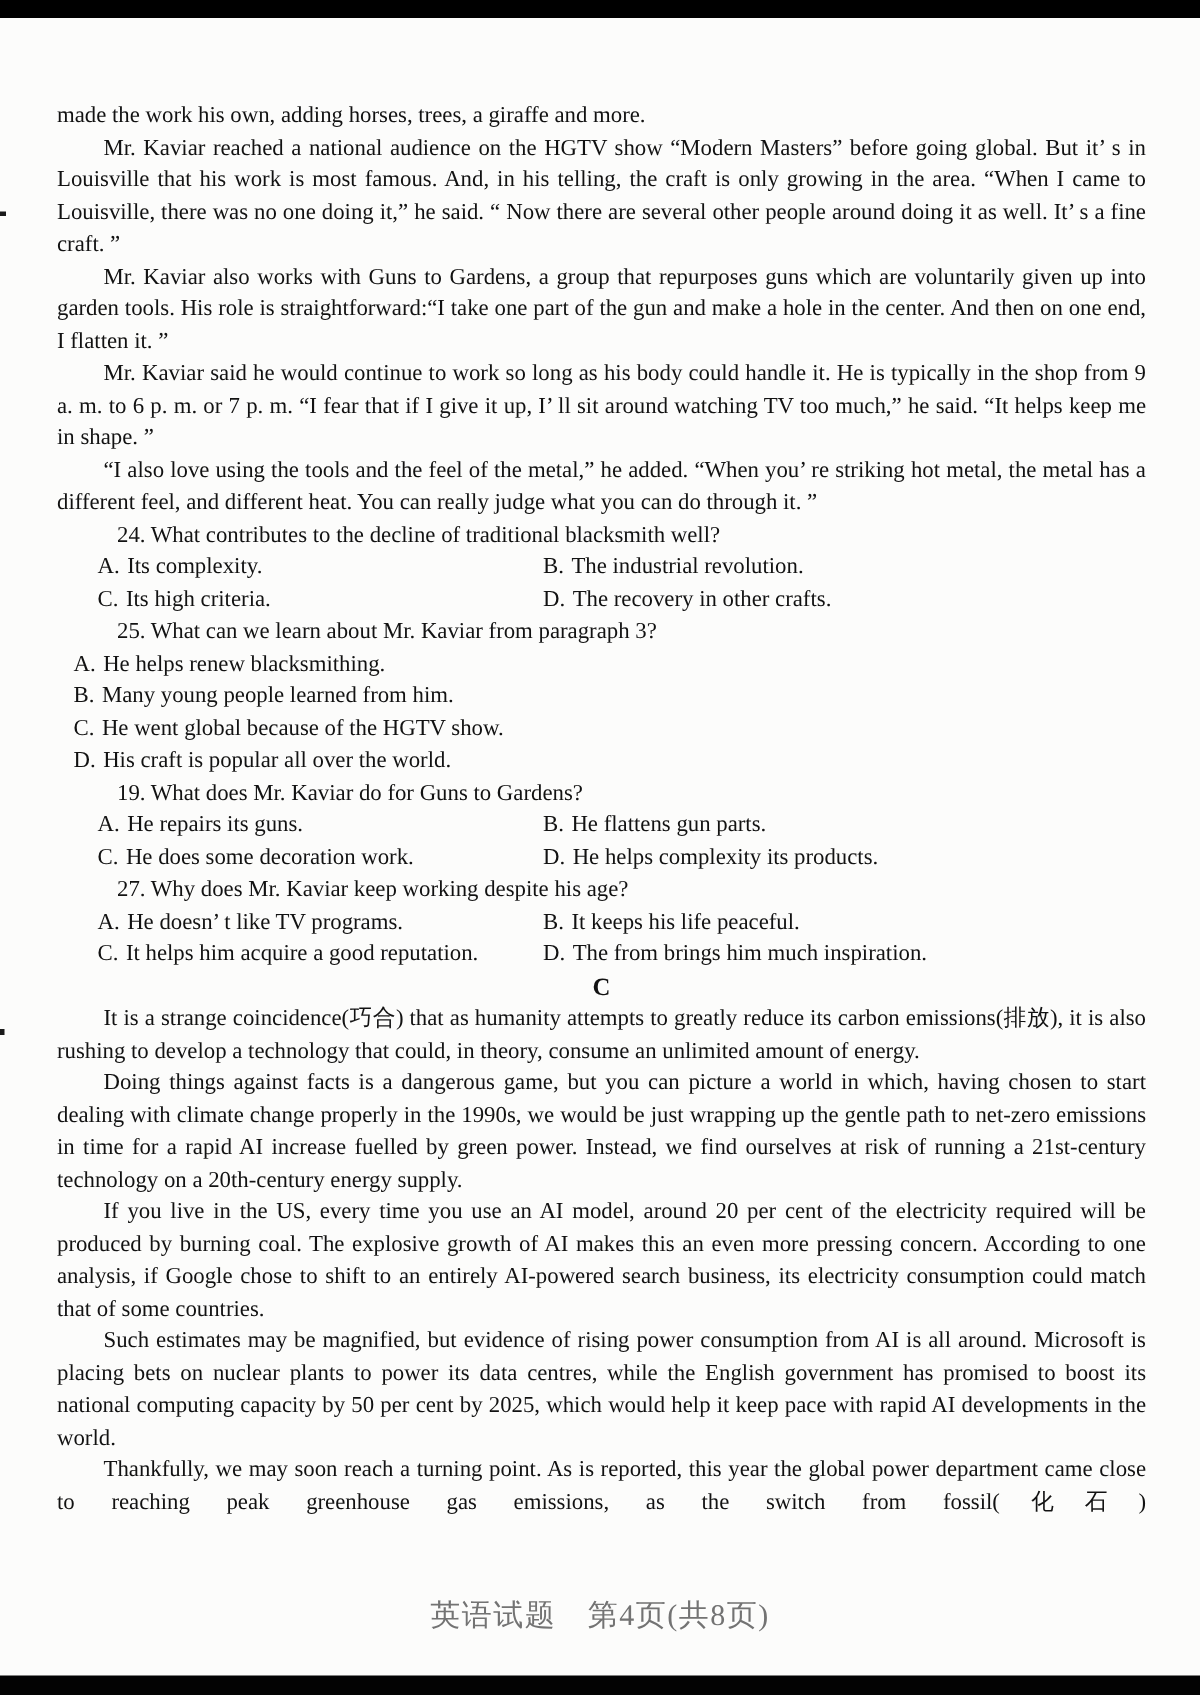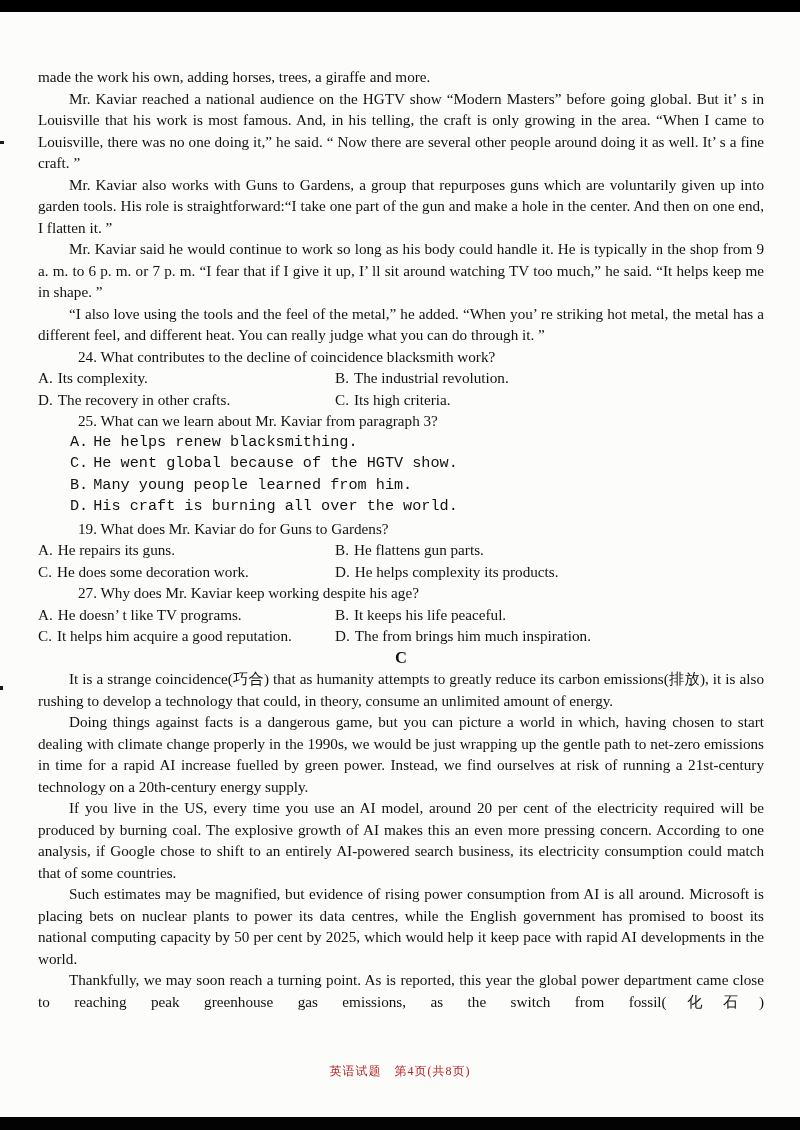--- a/index.html
+++ b/index.html
@@ -28,40 +28,41 @@
   }
   .content p { margin:0; text-indent:31px; }
   .content p.no-indent { text-indent:0; }
   .content p.fill-last { text-align-last:justify; }
 
   .question { margin:0; text-indent:0; }
   .qnum { display:inline;margin-left:40px; }
   .options-grid {
     display:grid;
     grid-template-columns:297px 1fr;
+    margin-left:27px;
   }
-  .options-list { margin-left:32px;font-family:Liberation Mono, monospace; }
+  .options-list { margin-left:11px; }
   .option { white-space:normal; }
   .opt-label { margin-right:5px; }
 
   .section-heading {
     text-align:center;
     text-align-last:center;
     font-weight:bold;
     font-size:16.5px;
     margin:0;
     text-indent:0 !important;
   }
 
   .footer {
     position:absolute;
     top:1063px; left:0; width:100%;
     text-align:center;
-    font-size:12px;
-    color:#b91c1c;
+    font-size:20px;
+    color:#737373;
     letter-spacing:1px;
   }
 </style>
 </head>
 <body>
 
 <div class="page">
   <div class="scan-bar top"></div>
   <div class="scan-mark m1"></div>
   <div class="scan-mark m2"></div>
@@ -69,38 +70,38 @@
   <div class="content">
 
     <p class="no-indent">made the work his own, adding horses, trees, a giraffe and more.</p>
     <p>Mr. Kaviar reached a national audience on the HGTV show “Modern Masters” before going global. But it’ s in Louisville that his work is most famous. And, in his telling, the craft is only growing in the area. “When I came to Louisville, there was no one doing it,” he said. “ Now there are several other people around doing it as well. It’ s a fine craft. ”</p>
     <p>Mr. Kaviar also works with Guns to Gardens, a group that repurposes guns which are voluntarily given up into garden tools. His role is straightforward:“I take one part of the gun and make a hole in the center. And then on one end, I flatten it. ”</p>
     <p>Mr. Kaviar said he would continue to work so long as his body could handle it. He is typically in the shop from 9 a. m. to 6 p. m. or 7 p. m. “I fear that if I give it up, I’ ll sit around watching TV too much,” he said. “It helps keep me in shape. ”</p>
     <p>“I also love using the tools and the feel of the metal,” he added. “When you’ re striking hot metal, the metal has a different feel, and different heat. You can really judge what you can do through it. ”</p>
 
     <div class="question">
       <span class="qnum">24.</span>
-      <span class="qtext">What contributes to the decline of coincidence blacksmith work?</span>
+      <span class="qtext">What contributes to the decline of traditional blacksmith well?</span>
     </div>
     <div class="options-grid">
       <div class="option"><span class="opt-label">A.</span><span>Its complexity.</span></div>
       <div class="option"><span class="opt-label">B.</span><span>The industrial revolution.</span></div>
+      <div class="option"><span class="opt-label">C.</span><span>Its high criteria.</span></div>
       <div class="option"><span class="opt-label">D.</span><span>The recovery in other crafts.</span></div>
-      <div class="option"><span class="opt-label">C.</span><span>Its high criteria.</span></div>
     </div>
 
     <div class="question">
       <span class="qnum">25.</span>
       <span class="qtext">What can we learn about Mr. Kaviar from paragraph 3?</span>
     </div>
     <div class="options-list">
       <div class="option"><span class="opt-label">A.</span><span>He helps renew blacksmithing.</span></div>
+      <div class="option"><span class="opt-label">B.</span><span>Many young people learned from him.</span></div>
       <div class="option"><span class="opt-label">C.</span><span>He went global because of the HGTV show.</span></div>
-      <div class="option"><span class="opt-label">B.</span><span>Many young people learned from him.</span></div>
-      <div class="option"><span class="opt-label">D.</span><span>His craft is burning all over the world.</span></div>
+      <div class="option"><span class="opt-label">D.</span><span>His craft is popular all over the world.</span></div>
     </div>
 
     <div class="question">
       <span class="qnum">19.</span>
       <span class="qtext">What does Mr. Kaviar do for Guns to Gardens?</span>
     </div>
     <div class="options-grid">
       <div class="option"><span class="opt-label">A.</span><span>He repairs its guns.</span></div>
       <div class="option"><span class="opt-label">B.</span><span>He flattens gun parts.</span></div>
       <div class="option"><span class="opt-label">C.</span><span>He does some decoration work.</span></div>

